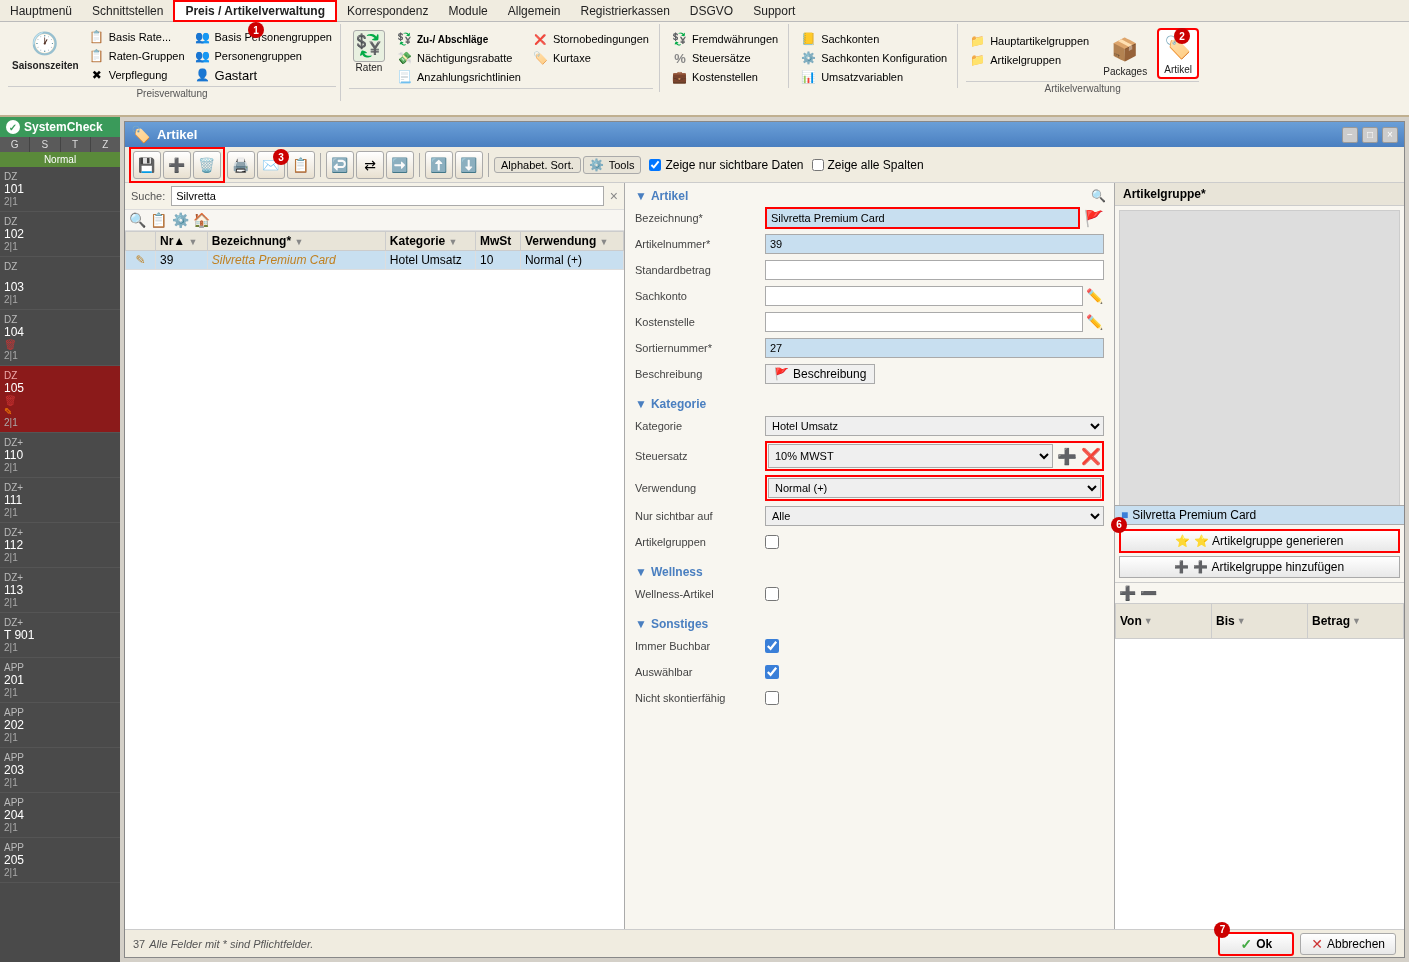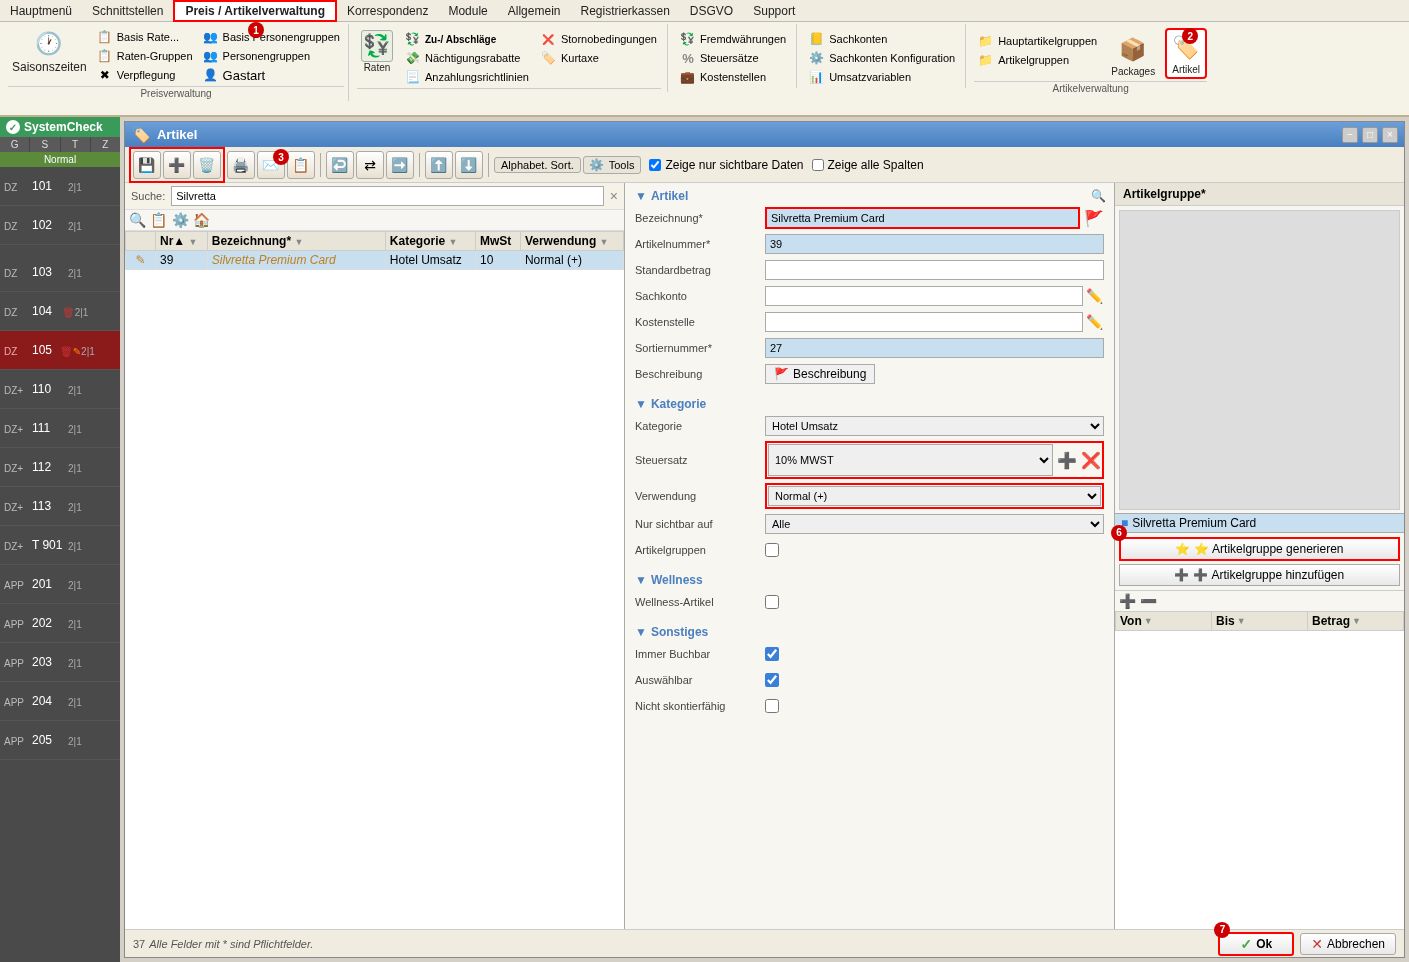--- a/index.html
+++ b/index.html
@@ -13,21 +13,21 @@
     
     .ribbon { background: #f5f2e8; border-bottom: 2px solid #c0b090; display: flex; height: 90px; align-items: flex-start; padding: 2px 4px; gap: 2px; }
     .ribbon-btn { display: flex; flex-direction: column; align-items: center; cursor: pointer; padding: 2px 4px; border-radius: 3px; min-width: 44px; }
     .ribbon-btn .icon-box { width: 32px; height: 32px; display: flex; align-items: center; justify-content: center; font-size: 20px; }
     .ribbon-btn .btn-label { font-size: 10px; text-align: center; color: #222; }
     .ribbon-small-btn { display: flex; align-items: center; gap: 4px; cursor: pointer; padding: 1px 4px; border-radius: 2px; white-space: nowrap; }
     .ribbon-small-btn .small-icon { width: 16px; height: 16px; display: inline-flex; align-items: center; justify-content: center; font-size: 12px; }
 
     
     .ribbon-section-label { font-size: 10px; color: #555; text-align: center; width: 100%; border-top: 1px solid #ccc; margin-top: 2px; padding-top: 1px; }
-    .sidebar-row { display: flex; align-items: flex-end; padding: 12px 4px; border-bottom: 1px solid #555; color: #eee; font-size: 11px; min-height: 22px; }
+    .sidebar-row { display: flex; align-items: flex-start; padding: 4px 4px; border-bottom: 1px solid #555; color: #eee; font-size: 11px; min-height: 22px; flex-direction: column; }
     .tb-btn { width: 28px; height: 28px; border: 1px solid #aaa; background: linear-gradient(to bottom, #fff, #e8e0d0); border-radius: 3px; display: flex; align-items: center; justify-content: center; cursor: pointer; font-size: 14px; }
     .tb-separator { width: 1px; height: 24px; background: #aaa; margin: 0 3px; }
     .tb-checkbox { display: flex; align-items: center; gap: 4px; font-size: 11px; margin-left: 6px; }
 
     
     .data-table { width: 100%; border-collapse: collapse; font-size: 11px; }
     .data-table th { background: #e8e4d8; border: 1px solid #ccc; padding: 2px 4px; text-align: left; font-weight: bold; position: relative; }
     .data-table td { border: 1px solid #ddd; padding: 2px 4px; }
     .data-table tr.selected td { background: #c8dff0; }
     .filter-icon { font-size: 9px; color: #888; }
@@ -59,21 +59,21 @@
     <span class="top-menu-item">DSGVO</span>
     <span class="top-menu-item">Support</span>
   </div>
 
   <div class="ribbon" style="height:95px;">
 
     <div style="display:flex; flex-direction:column; border-right:1px solid #ccc; padding:2px 4px;">
       <div style="display:flex; gap:2px; align-items:flex-start;">
         <div class="ribbon-btn">
           <div class="icon-box" style="font-size:22px;">🕐</div>
-          <div class="btn-label" style="font-size:12px;">Saisonszeiten</div>
+          <div class="btn-label" style="font-size:10px;font-weight:bold;">Saisonszeiten</div>
         </div>
         <div style="display:flex; flex-direction:column; gap:1px; margin-top:2px;">
           <div class="ribbon-small-btn">
             <span class="small-icon" style="color:#c0a030;">📋</span>
             <span style="font-size:11px;">Basis Rate...</span>
           </div>
           <div class="ribbon-small-btn">
             <span class="small-icon" style="color:#c0a030;">📋</span>
             <span style="font-size:11px;">Raten-Gruppen</span>
           </div>
@@ -454,21 +454,21 @@
               <div class="form-row">
                 <span class="form-label">Kategorie</span>
                 <select style="flex:1;border:1px solid #aaa;padding:1px 2px;font-size:11px;height:20px;">
                   <option selected="">Hotel Umsatz</option>
                 </select>
               </div>
 
               <div class="form-row">
                 <span class="form-label">Steuersatz</span>
                 <div style="flex:1;display:flex;align-items:center;gap:4px;border:2px solid red;padding:1px;">
-                  <select style="flex:1;border:1px solid #aaa;padding:1px 2px;font-size:11px;height:32px;">
+                  <select style="flex:1;border:1px solid #aaa;padding:1px 2px;font-size:11px;height:24px;">
                     <option selected="">10% MWST</option>
                   </select>
                   <span style="color:#4a4;font-size:16px;cursor:pointer;">➕</span>
                   <span style="color:#c00;font-size:16px;cursor:pointer;">❌</span>
                 </div>
               </div>
 
               <div class="form-row">
                 <span class="form-label">Verwendung</span>
                 <div style="flex:1;border:2px solid red;padding:1px;">
@@ -556,21 +556,21 @@
             </div>
             <div style="display:flex;background:#e8e4d8;border:1px solid #ccc;font-size:11px;font-weight:bold;">
               <div style="flex:1;padding:2px 4px;border-right:1px solid #ccc;display:flex;align-items:center;gap:2px;">
                 <span>Von</span>
                   <span style="font-size:9px;color:#888;">▼</span>
               </div>
               <div style="flex:1;padding:2px 4px;border-right:1px solid #ccc;display:flex;align-items:center;gap:2px;">
                 <span>Bis</span>
                   <span style="font-size:9px;color:#888;">▼</span>
               </div>
-              <div style="flex:1;padding:2px 4px;display:flex;align-items:center;gap:2px;">
+              <div style="flex:1;padding:10px 4px;display:flex;align-items:center;gap:2px;">
                 <span>Betrag</span>
                   <span style="font-size:9px;color:#888;">▼</span>
               </div>
             </div>
             <div style="flex:1;background:#fff;min-height:60px;"></div>
           </div>
 
         </div>
 
         <div style="background:#f0ece0;border-top:1px solid #ccc;padding:2px 8px;display:flex;align-items:center;justify-content:space-between;height:28px;">

